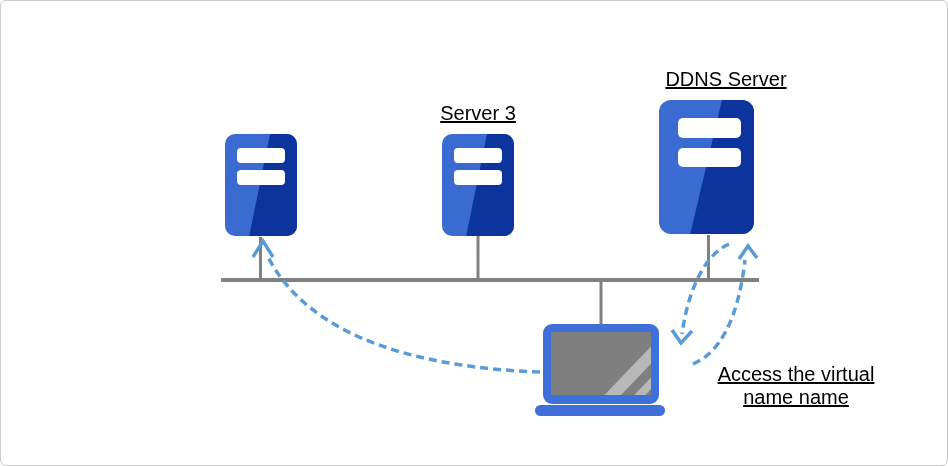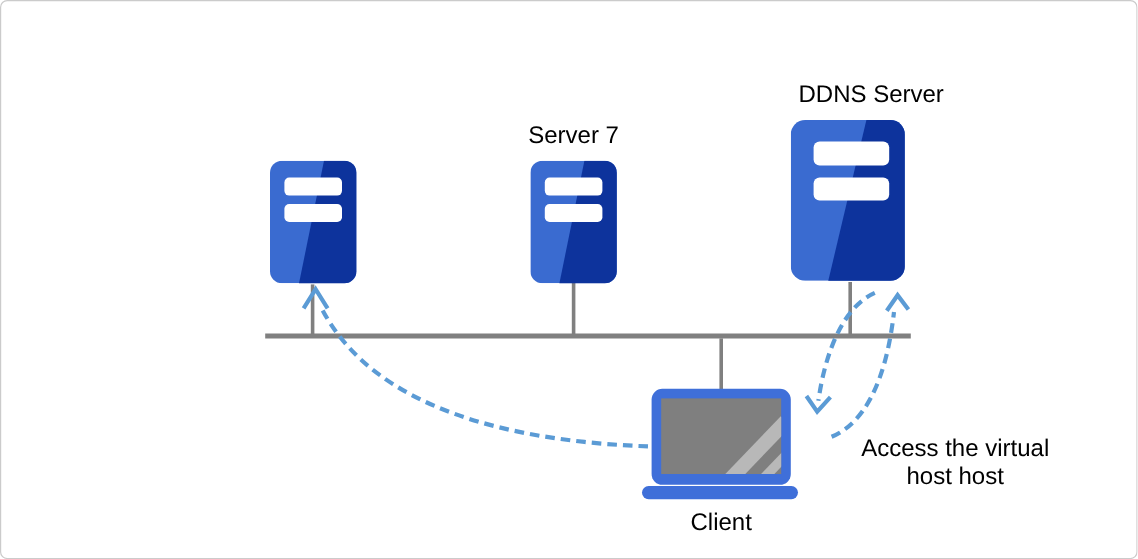--- a/index.html
+++ b/index.html
@@ -4,20 +4,21 @@
 <style>
   html,body{margin:0;padding:0;background:#ffffff;font-family:"Liberation Sans",sans-serif;}
   .canvas{
     position:relative;width:948px;height:466px;box-sizing:border-box;
     background:#ffffff;border:1px solid #cbcbcb;border-radius:6px;overflow:hidden;
   }
   .diagram-svg{position:absolute;left:0;top:0;width:948px;height:466px;}
   .lbl{
     position:absolute;text-align:center;font-size:20px;line-height:23px;color:#000000;
     white-space:nowrap;
+    text-decoration:underline;
   }
   .lbl.wrap{white-space:normal;}
   .gray-line{stroke:#808080;fill:none;}
   .arrow{stroke:#5B9BD5;fill:none;stroke-width:3.5;}
   .dashed{stroke-dasharray:8 5;}
 </style>
 </head>
 <body>
 
 <div class="canvas">
@@ -82,21 +83,20 @@
 
     <g>
       <path class="arrow dashed" d="M728,243 C703,254 687,290 681,333"></path>
       <polyline class="arrow" points="671,329 680,342 691,330"></polyline>
       <path class="arrow dashed" d="M692,363 C718,352 737,320 744,259"></path>
       <polyline class="arrow" points="738,258 747,245 756,257"></polyline>
     </g>
   </svg>
 
 
-  <div class="lbl" style="left:417px;top:101px;width:120px;">Server 7</div>
+  <div class="lbl" style="left:417px;top:101px;width:120px;">Server 3</div>
 
   <div class="lbl" style="left:645px;top:67px;width:160px;">DDNS Server</div>
 
-  <div class="lbl" style="left:540px;top:424px;width:120px;">Client</div>
 
-  <div class="lbl wrap" style="left:703px;top:362px;width:184px;">Access the virtual host host</div>
+  <div class="lbl wrap" style="left:703px;top:362px;width:184px;">Access the virtual name name</div>
 
 </div>
 
 </body></html>

